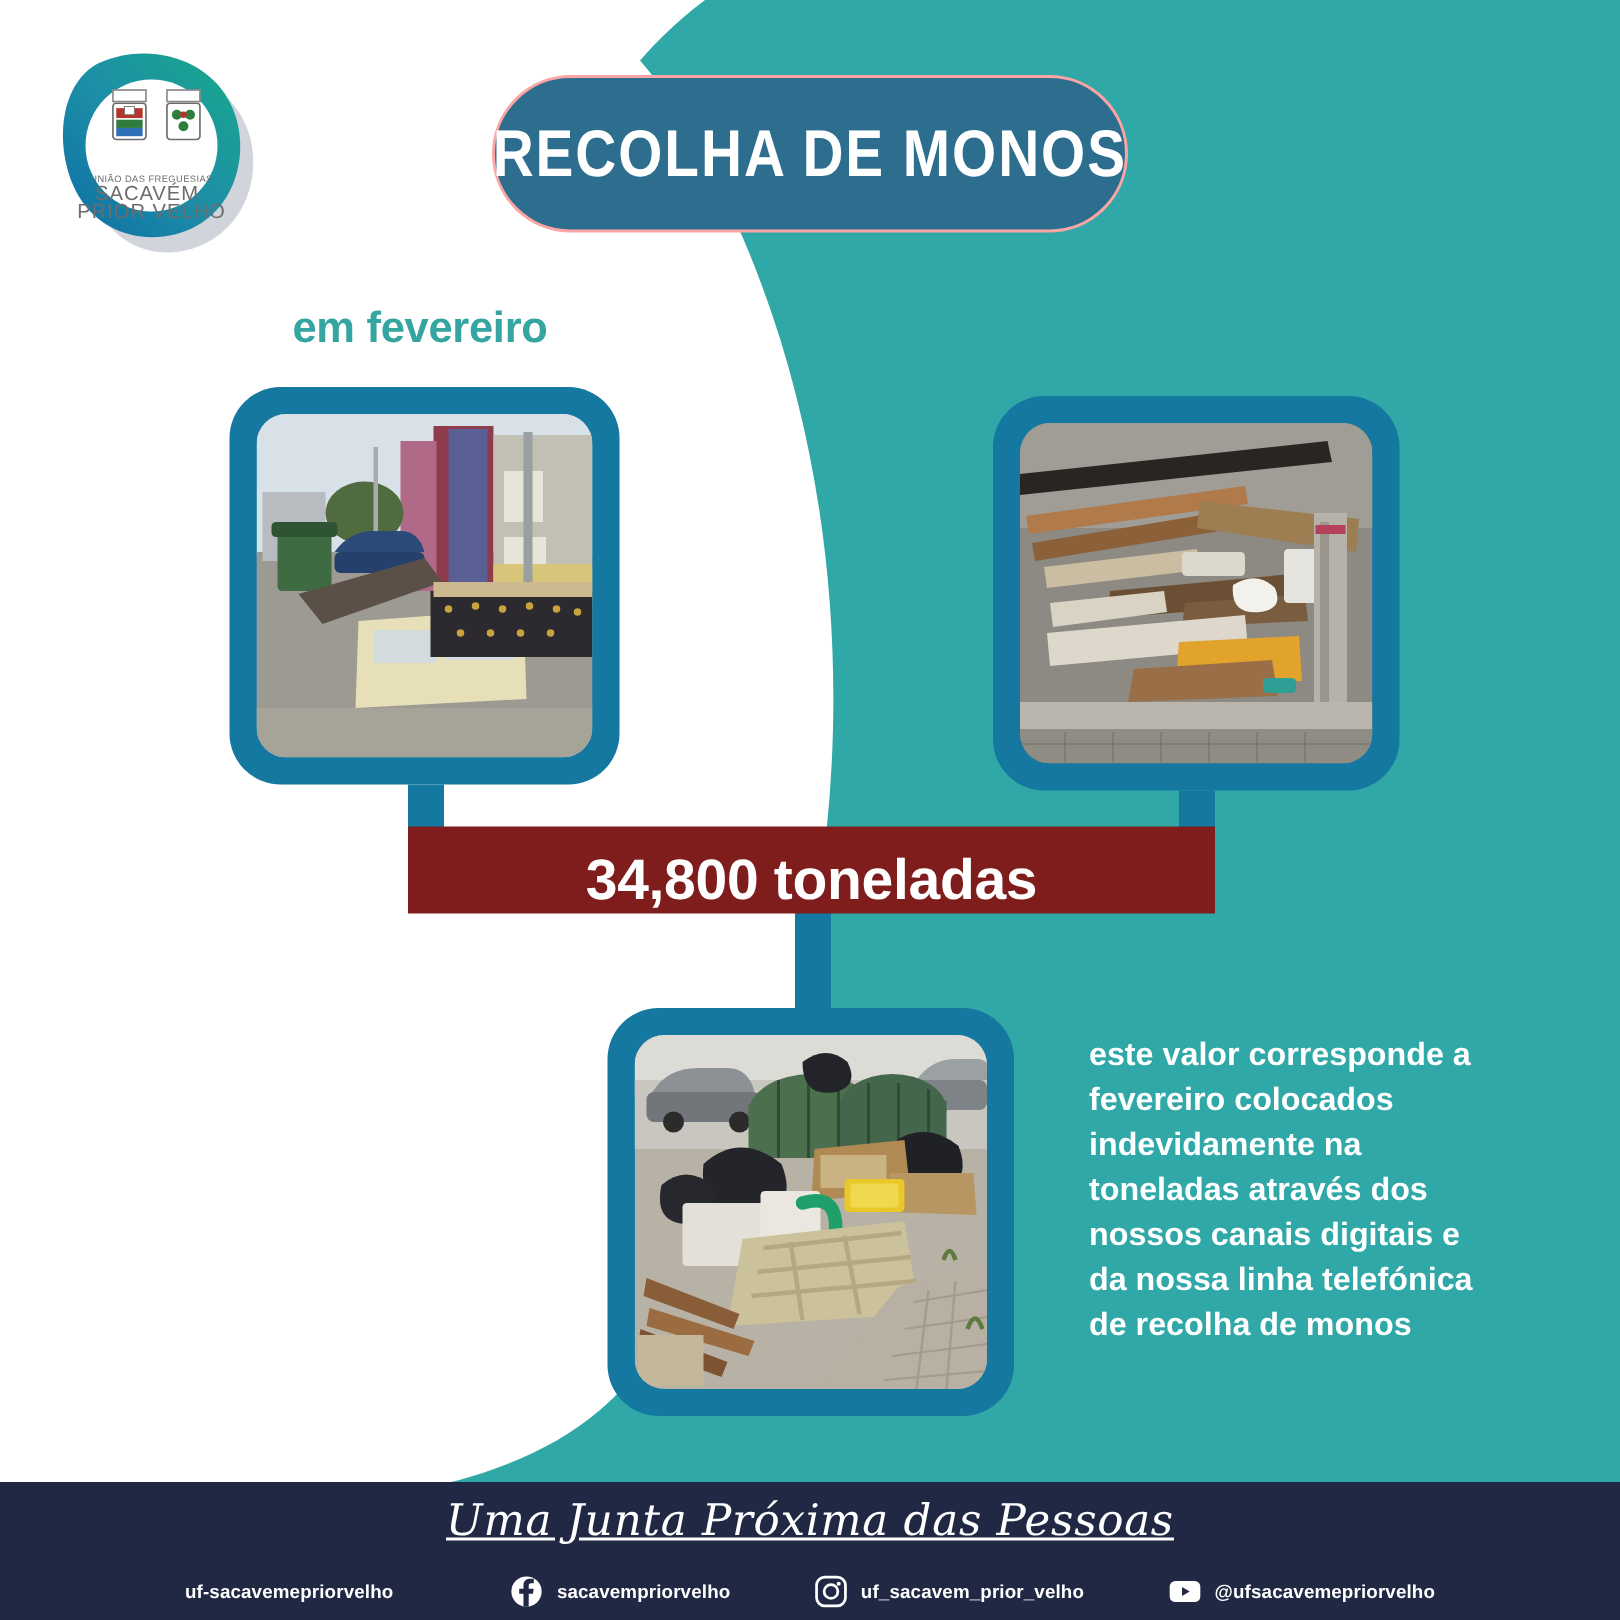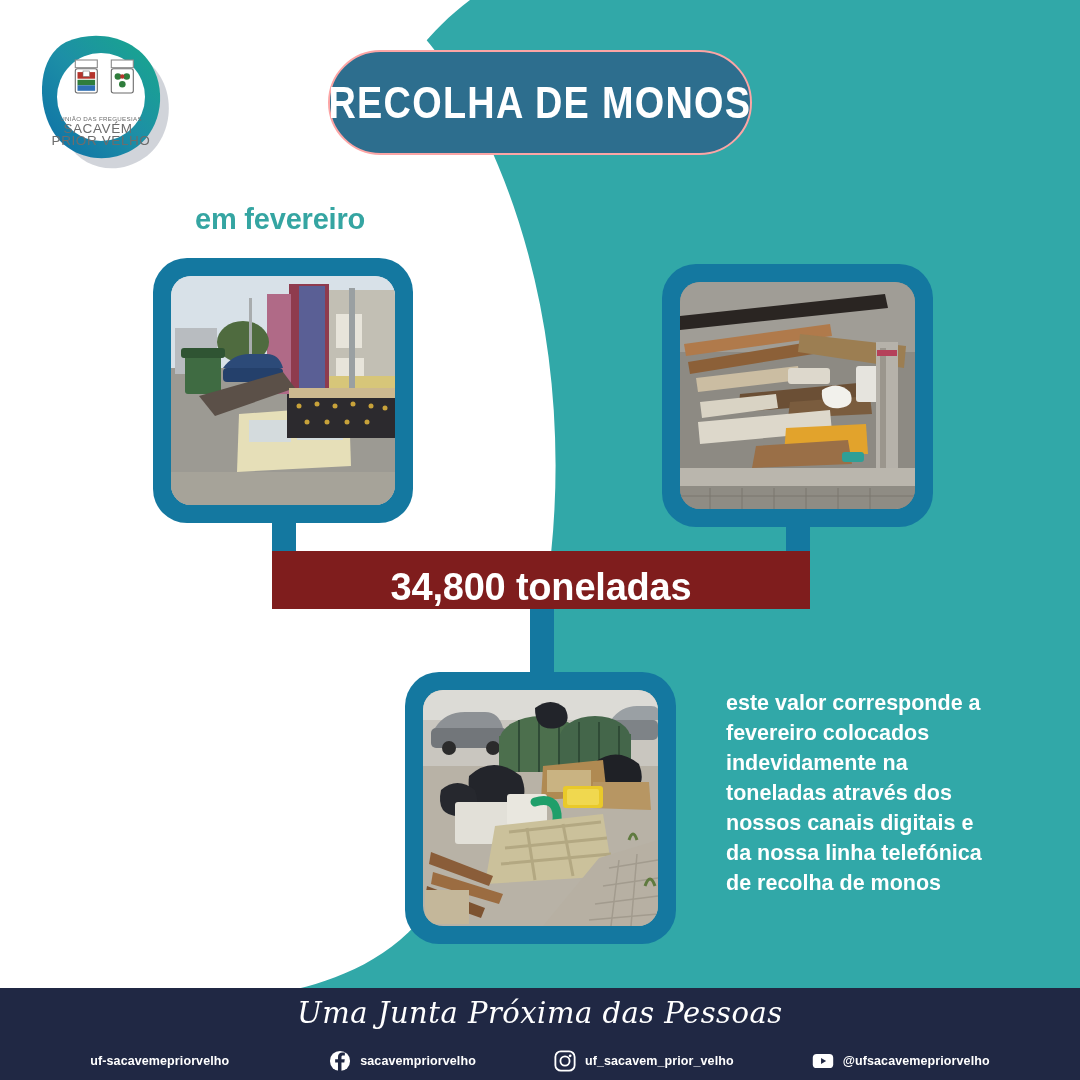--- a/index.html
+++ b/index.html
@@ -60,25 +60,25 @@
   }
   .stat-banner .stat-text{color:#ffffff;font-size:38px;font-weight:bold;letter-spacing:-0.2px;}
 
   
   .footer{
     position:absolute;left:0;top:988px;width:1080px;height:92px;background:#202844;
   }
   .tagline{
     position:absolute;left:0;top:8px;width:1080px;text-align:center;
     color:#ffffff;font-size:29px;font-style:italic;
-    font-family:"DejaVu Serif",serif;letter-spacing:0.5px;
+    font-family:"DejaVu Serif",serif;letter-spacing:0.5px;text-decoration:underline;
   }
   .social-row{
     position:absolute;left:0;top:58px;width:1080px;height:30px;
-    display:flex;align-items:center;justify-content:center;gap:11px;
+    display:flex;align-items:center;justify-content:center;gap:0;
   }
   .social{display:flex;align-items:center;gap:9px;}
   .social .handle{color:#ffffff;font-size:12.5px;font-weight:bold;letter-spacing:0.1px;white-space:nowrap;}
   .sp{display:inline-block;}
   .sp-1{width:78px;}
   .sp-2{width:56px;}
   .sp-3{width:56px;}
   .icon-sq{width:22px;height:22px;display:block;}
 </style>
 </head>

